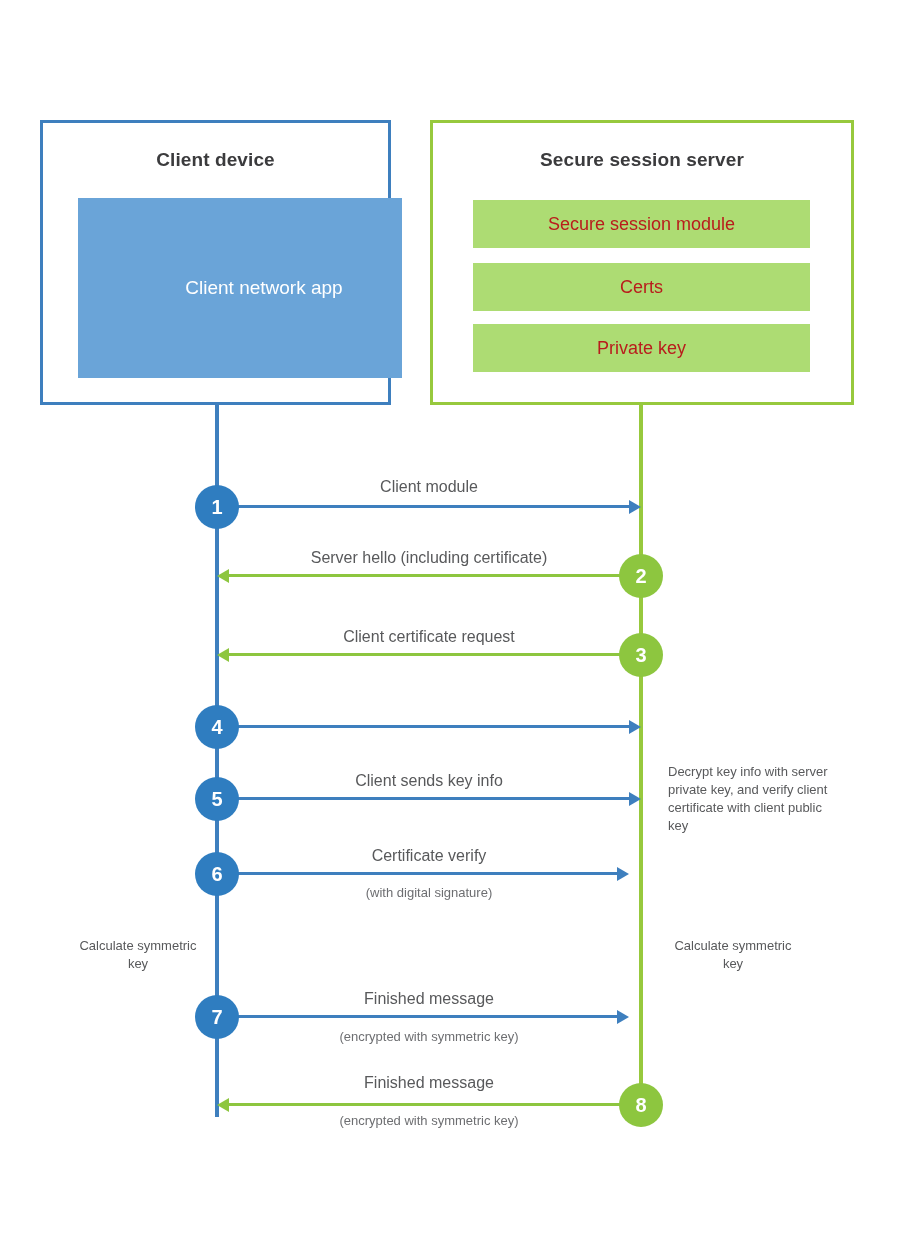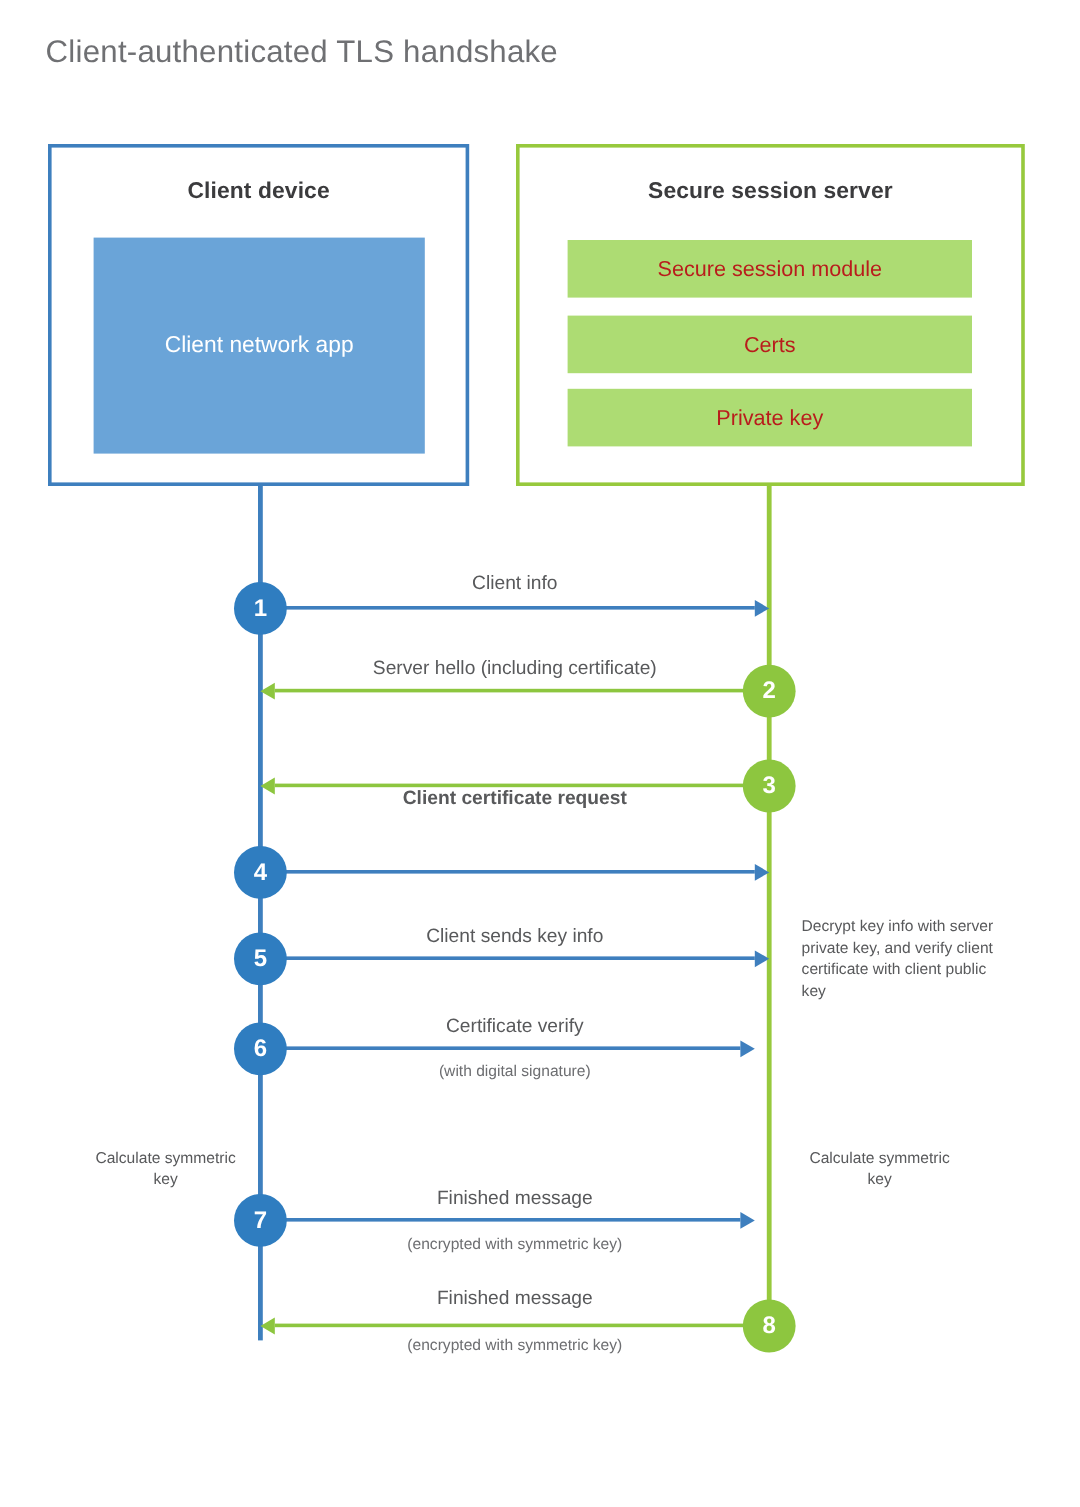--- a/index.html
+++ b/index.html
@@ -64,20 +64,21 @@
     width: 276px; height: 180px;
     background: #6aa4d8;
     color: #ffffff;
     font-size: 19px;
     font-weight: 300;
     display: flex;
     align-items: center;
     justify-content: center;
     text-align: center;
     line-height: 1.35;
+    padding-left: 48px;
   }
 
   
   .server-bar {
     left: 473px;
     width: 337px;
     height: 48px;
     background: #addc73;
     color: #b91c1c;
     font-size: 18px;
@@ -155,55 +156,54 @@
     color: #6d6e71;
     white-space: nowrap;
   }
 
   
   .side-note {
     font-size: 13px;
     line-height: 1.38;
     color: #58595b;
   }
-  .side-note.right-align { text-align: center; margin-top: 19px; }
+  .side-note.right-align { text-align: center; }
 </style>
 </head>
 <body>
 
 <div id="canvas">
 
-  <div class="abs" id="page-title">Client-authenticated TLS handshake</div>
 
   <div class="abs party-box" id="client-box">
     <div class="party-title">Client device</div>
   </div>
   <div class="abs" id="client-app">Client network app</div>
 
   <div class="abs party-box" id="server-box">
     <div class="party-title">Secure session server</div>
   </div>
   <div class="abs server-bar" id="server-bar-0">Secure session module</div>
   <div class="abs server-bar" id="server-bar-2">Private key</div>
   <div class="abs server-bar" id="server-bar-1">Certs</div>
 
   <div class="abs lifeline" id="client-lifeline"></div>
   <div class="abs lifeline" id="server-lifeline"></div>
 
-  <div class="abs msg-label" style="left:217px; top:478px; width:424px;">Client info</div>
+  <div class="abs msg-label" style="left:217px; top:478px; width:424px;">Client module</div>
   <div class="abs arrow-line to-server" style="left:217px; top:505px; width:412px;"></div>
   <div class="abs arrow-head right" style="left:629px; top:500px;"></div>
   <div class="abs step-circle client" style="top:485px;">1</div>
 
   <div class="abs msg-label" style="left:217px; top:549px; width:424px;">Server hello (including certificate)</div>
   <div class="abs arrow-line to-client" style="left:229px; top:574px; width:412px;"></div>
   <div class="abs arrow-head left" style="left:217px; top:569px;"></div>
   <div class="abs step-circle server" style="top:554px;">2</div>
 
-  <div class="abs msg-label" style="left:217px; top:657px; width:424px;font-weight:bold;">Client certificate request</div>
+  <div class="abs msg-label" style="left:217px; top:628px; width:424px;">Client certificate request</div>
   <div class="abs arrow-line to-client" style="left:229px; top:653px; width:412px;"></div>
   <div class="abs arrow-head left" style="left:217px; top:648px;"></div>
   <div class="abs step-circle server" style="top:633px;">3</div>
 
   <div class="abs arrow-line to-server" style="left:217px; top:725px; width:412px;"></div>
   <div class="abs arrow-head right" style="left:629px; top:720px;"></div>
   <div class="abs step-circle client" style="top:705px;">4</div>
 
   <div class="abs msg-label" style="left:217px; top:772px; width:424px;">Client sends key info</div>
   <div class="abs arrow-line to-server" style="left:217px; top:797px; width:412px;"></div>

